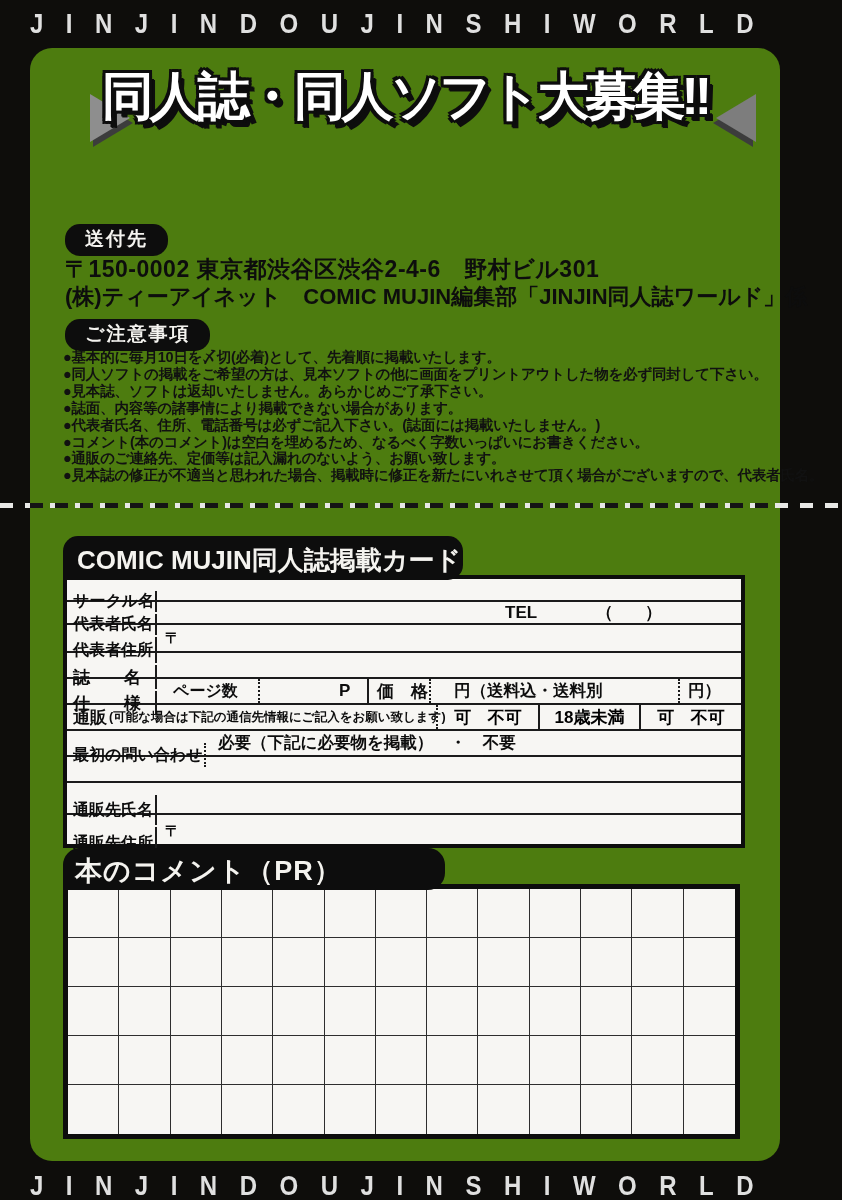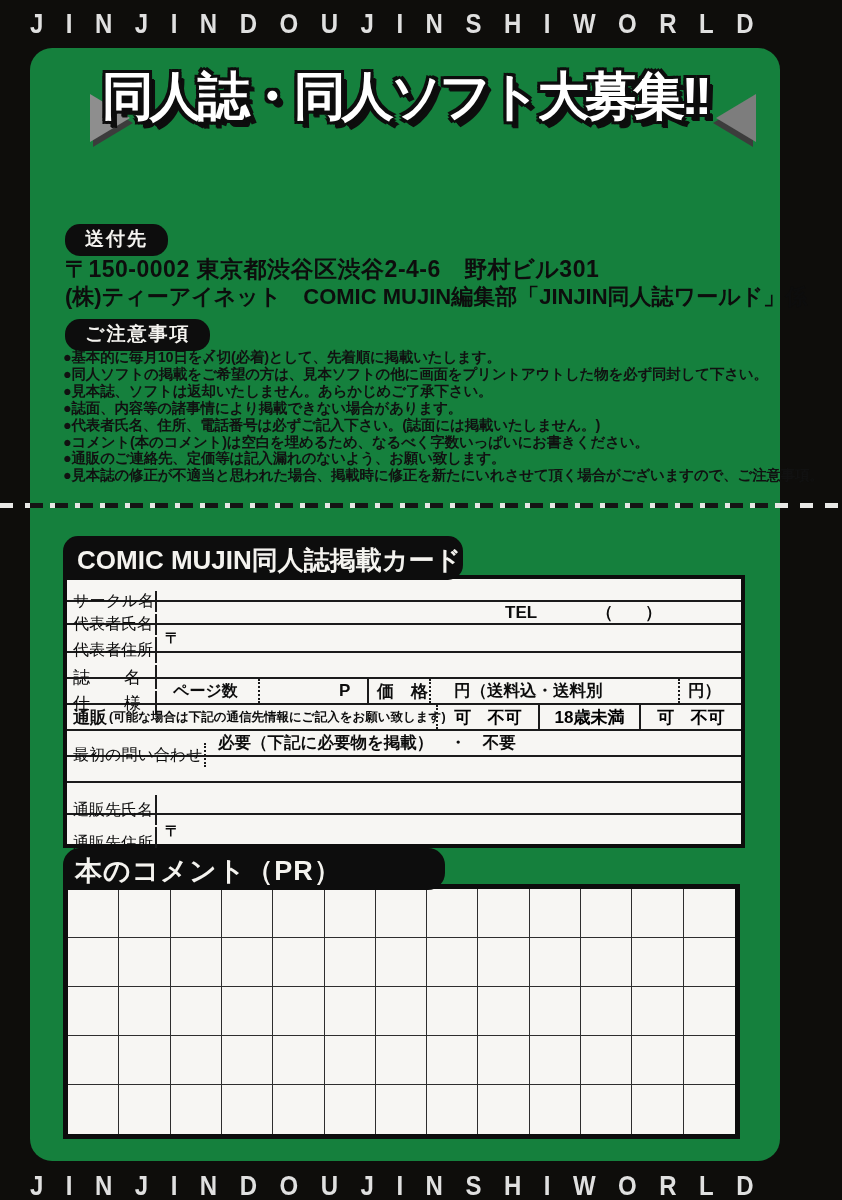--- a/index.html
+++ b/index.html
@@ -14,21 +14,21 @@
     position:absolute; left:30px; width:800px; white-space:nowrap;
     color:#e0e0e0; font-weight:700; font-size:24px; letter-spacing:22.5px;
     transform:scaleY(1.12); transform-origin:top;
   }
   .strip.top{ top:8px; }
   .strip.bottom{ top:1170px; }
 
   
   .panel{
     position:absolute; left:30px; top:48px; width:750px; height:1113px;
-    background:#15803d; border-radius:22px;
+    background:#4d7c0f; border-radius:22px;
   }
 
   
   .cutline{
     position:absolute; left:0; top:503px; width:842px; height:5px;
     background:repeating-linear-gradient(90deg,#e8e8e6 0 13px,transparent 13px 25px);
   }
   .cutline-inner{
     position:absolute; left:30px; top:0; width:750px; height:5px;
     background:repeating-linear-gradient(90deg,#141414 0 13px,transparent 13px 25px);
@@ -81,21 +81,21 @@
   }
   .card-table{
     position:absolute; left:33px; top:527px; width:682px; height:273px;
     border:4px solid #0d0d0d; background:#f7f6f3; z-index:1;
   }
   .t-row{ position:relative; border-bottom:2px solid #1b1b1b; display:flex; align-items:center; }
   .t-row.last{ border-bottom:none; }
   .t-label{
     flex:0 0 90px; width:90px; height:100%; border-right:2px solid #1b1b1b;
     display:flex; align-items:center; padding-left:6px;
-    font-size:16px; font-weight:400; color:#0d0d0d; white-space:nowrap;margin-top:24px;
+    font-size:16px; font-weight:700; color:#0d0d0d; white-space:nowrap;margin-top:24px;
   }
   .t-label.wide{ flex:0 0 139px; width:139px; border-right-style:dotted; }
   .t-content{ flex:1; display:flex; align-items:center; padding-left:8px;
     font-size:15px; font-weight:700; color:#0d0d0d; }
   .abs{ position:absolute; top:0; bottom:0; display:flex; align-items:center;
     font-size:17px; font-weight:700; color:#0d0d0d; white-space:nowrap; }
   .vline{ position:absolute; top:0; bottom:0; width:0; border-left:2px solid #1b1b1b; }
   .vline.dot{ border-left-style:dotted; }
   .sm{ font-size:12.5px; font-weight:700; }
   .cell{ position:absolute; top:0; bottom:0; display:flex; align-items:center;
@@ -137,21 +137,21 @@
 
     <div class="badge note">ご注意事項</div>
     <ul class="notes" id="notes">
         <li>●基本的に毎月10日を〆切(必着)として、先着順に掲載いたします。</li>
         <li>●同人ソフトの掲載をご希望の方は、見本ソフトの他に画面をプリントアウトした物を必ず同封して下さい。</li>
         <li>●見本誌、ソフトは返却いたしません。あらかじめご了承下さい。</li>
         <li>●誌面、内容等の諸事情により掲載できない場合があります。</li>
         <li>●代表者氏名、住所、電話番号は必ずご記入下さい。(誌面には掲載いたしません。)</li>
         <li>●コメント(本のコメント)は空白を埋めるため、なるべく字数いっぱいにお書きください。</li>
         <li>●通販のご連絡先、定価等は記入漏れのないよう、お願い致します。</li>
-        <li>●見本誌の修正が不適当と思われた場合、掲載時に修正を新たにいれさせて頂く場合がございますので、ご注意事項。</li>
+        <li>●見本誌の修正が不適当と思われた場合、掲載時に修正を新たにいれさせて頂く場合がございますので、代表者氏名。</li>
       </ul>
 
     <div class="card-tab">COMIC MUJIN同人誌掲載カード</div>
 
     <div class="card-table">
       <div class="t-row" style="height:23px">
         <div class="t-label">サークル名</div>
         <div class="t-content"></div>
       </div>
       <div class="t-row" style="height:23px">

